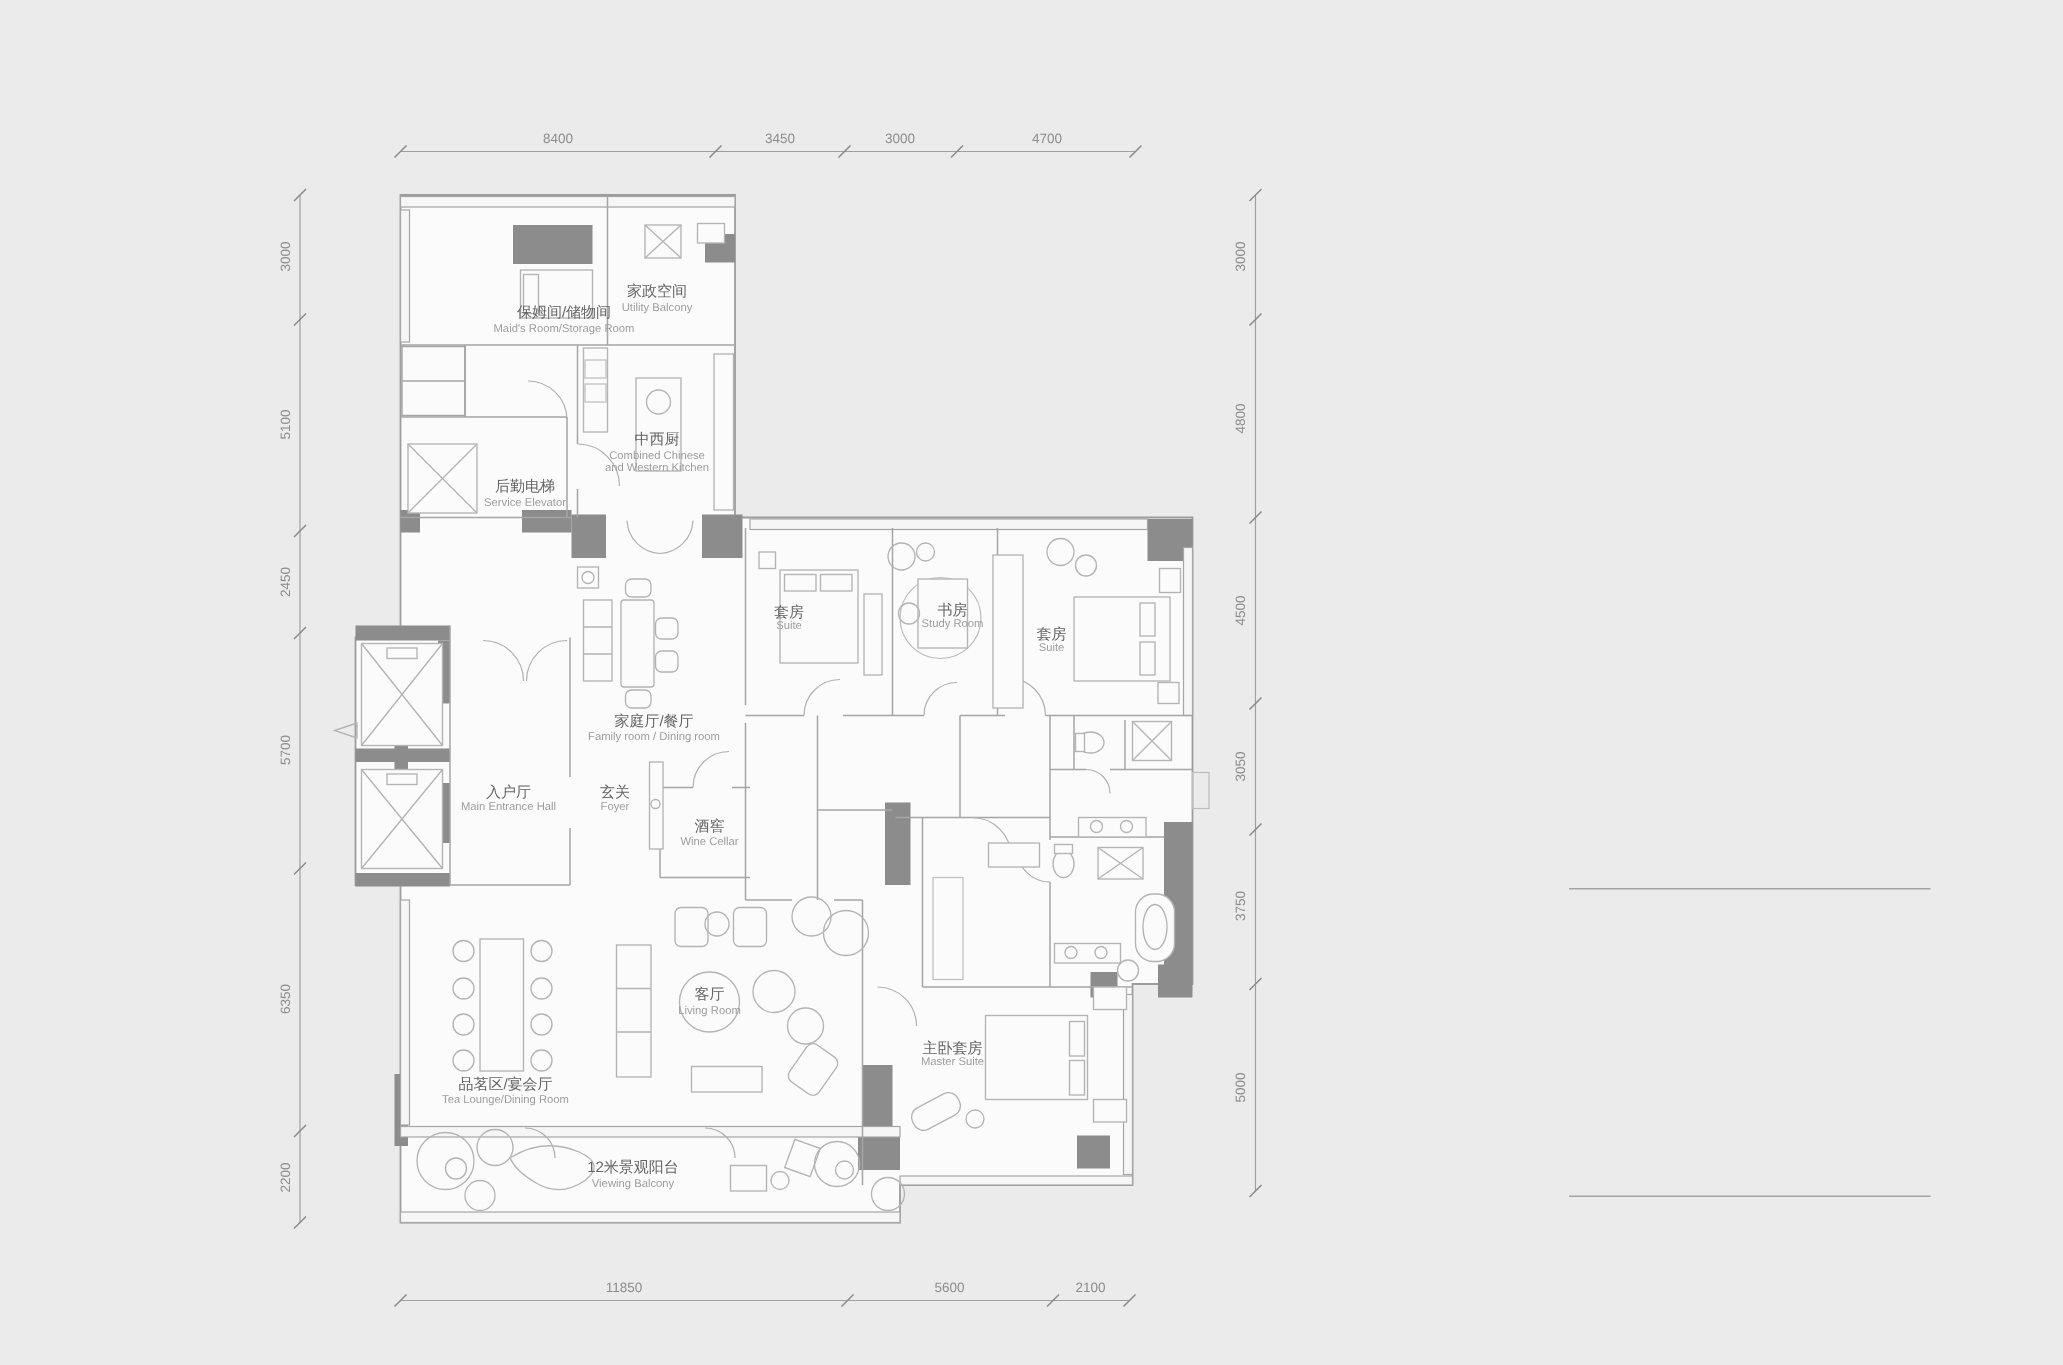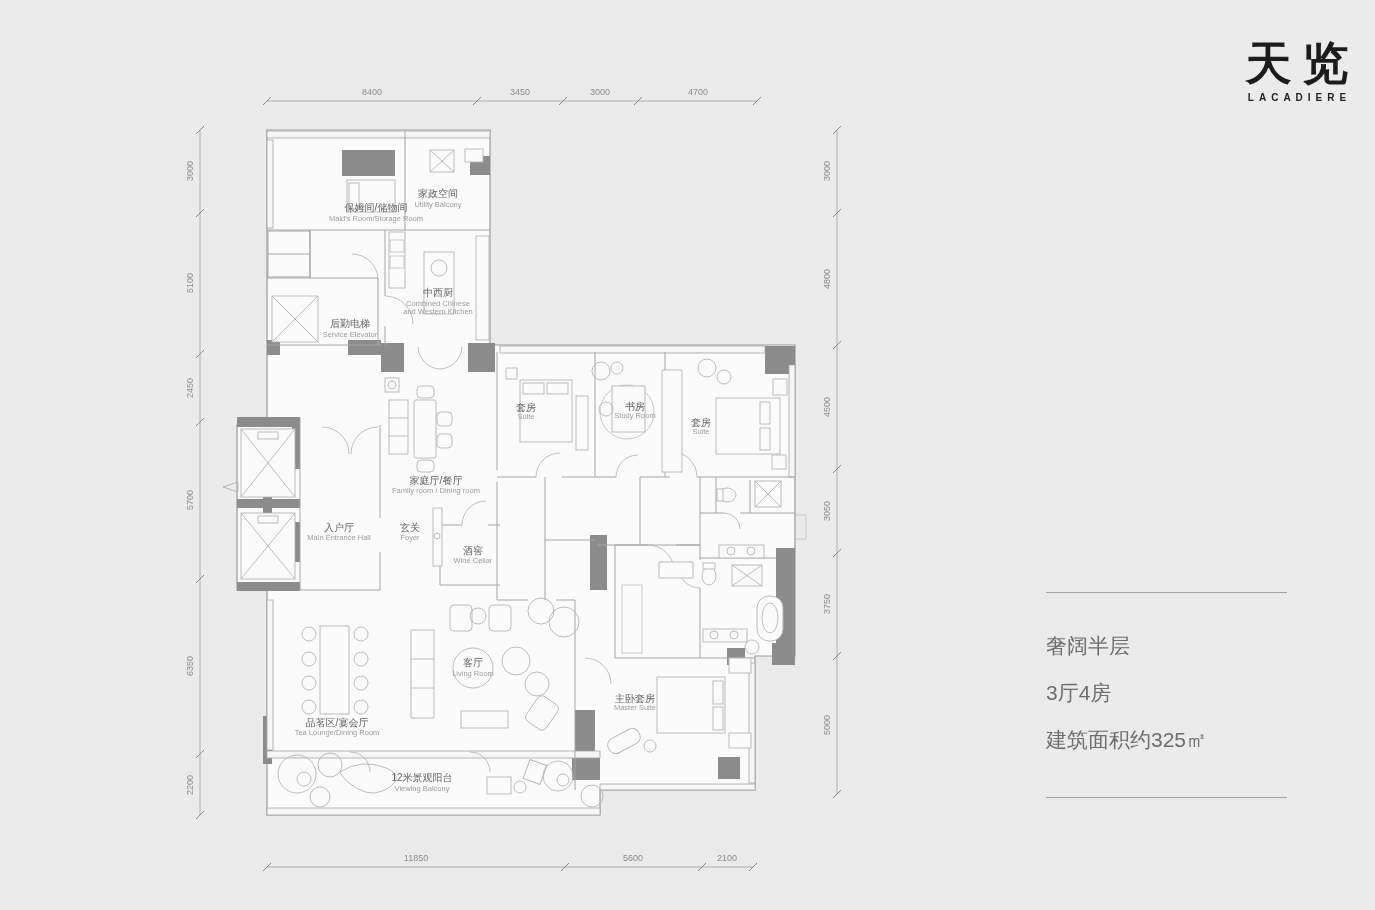--- a/index.html
+++ b/index.html
@@ -351,26 +351,17 @@
 
     <g>
       <path class="dimline" d="M267,867 H753"></path>
       <path class="tick" d="M263,871 L271,863 M561,871 L569,863 M698,871 L706,863 M749,871 L757,863"></path>
       <text class="dimt" x="416" y="861">11850</text>
       <text class="dimt" x="633" y="861">5600</text>
       <text class="dimt" x="727" y="861">2100</text>
     </g>
   </svg>
 
-  <div class="logo">
-    <div class="logo-cn">天览</div>
-    <div class="logo-en">LACADIERE</div>
-  </div>
 
   <div class="rule rule-top"></div>
-  <div class="features">
-    <div>奢阔半层</div>
-    <div>3厅4房</div>
-    <div>建筑面积约325㎡</div>
-  </div>
   <div class="rule rule-bottom"></div>
 
 </div>
 
 </body></html>

